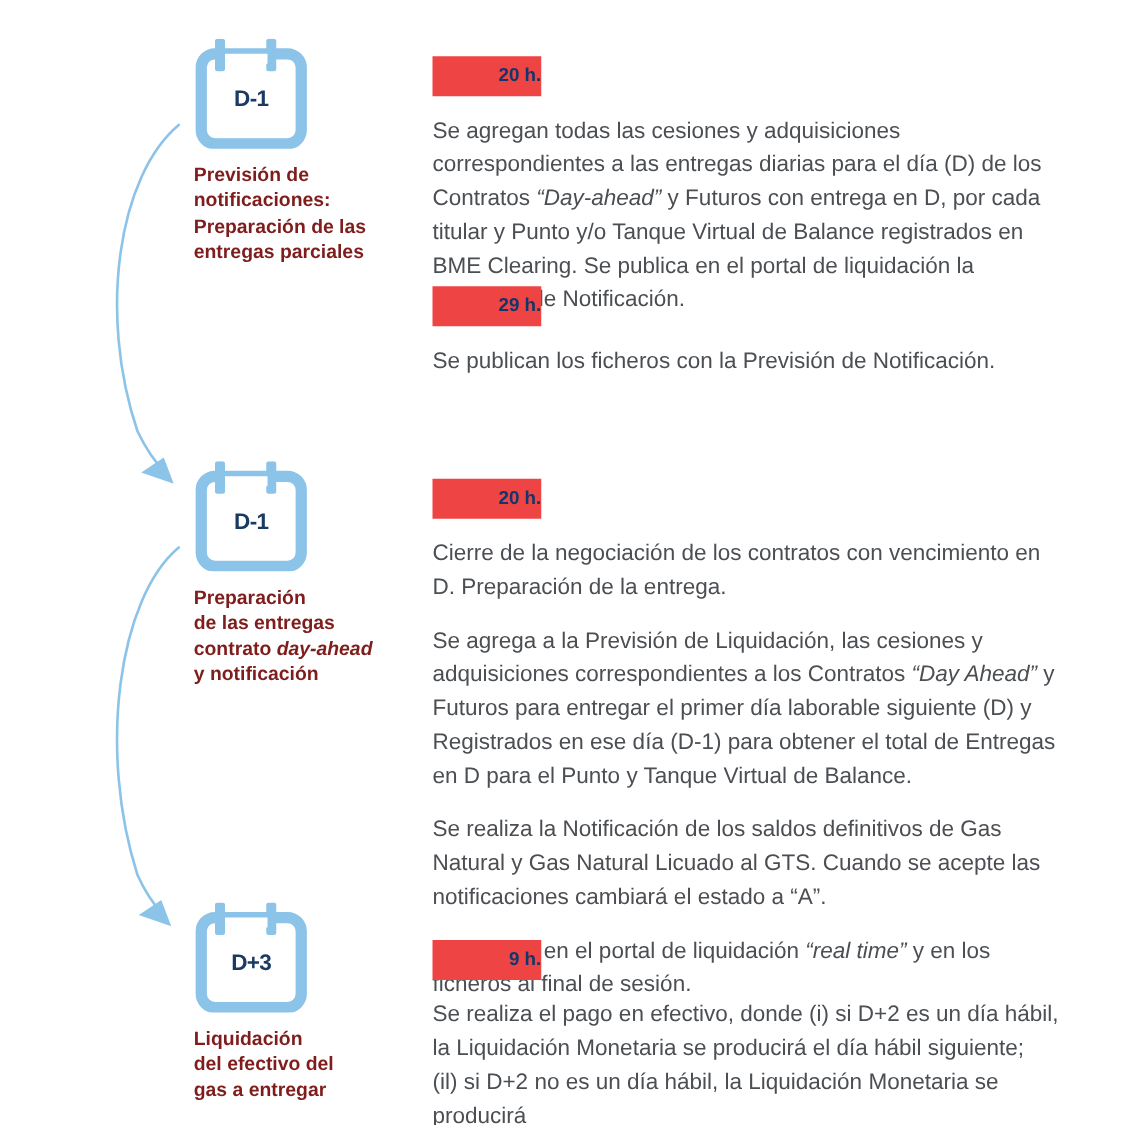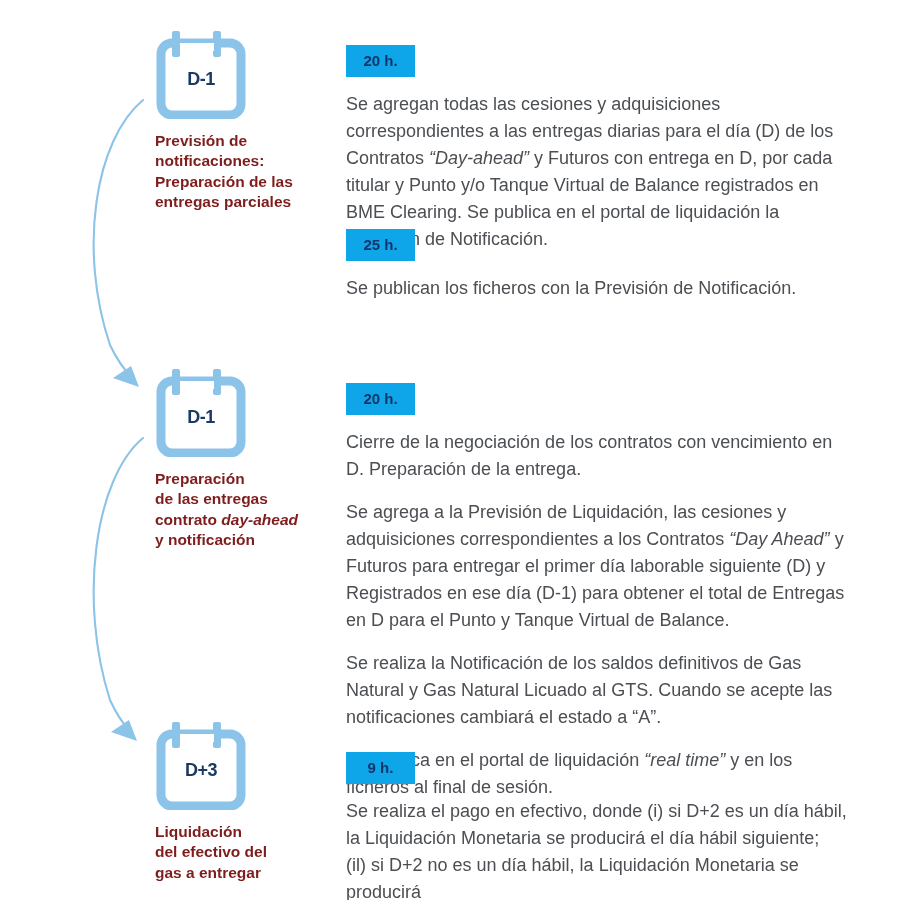--- a/index.html
+++ b/index.html
@@ -77,27 +77,27 @@
   }
 
   
   .content-block {
     position: absolute;
     left: 346px;
     width: 500px;
   }
   .time-badge {
     display: inline-block;
-    background: #0ea5e9;
+    background: #ef4444;
     color: #11366b;
     font-size: 15px;
     font-weight: bold;
     padding: 7px 0 8px 0;
-    width: 69px;
-    text-align: center;
+    width: 87px;
+    text-align: right;
     box-sizing: border-box;
   }
   .para {
     font-size: 18px;
     line-height: 1.5;
     color: #4b4e52;
     margin: 0;
   }
   .para + .para {
     margin-top: 16px;
@@ -175,21 +175,21 @@
   </div>
 
   <div class="content-block" style="top:45px;">
     <div class="time-badge">20 h.</div>
     <div class="after-badge">
       <p class="para"><span>Se agregan todas las cesiones y adquisiciones correspondientes a las entregas diarias para el día (D) de los Contratos </span><span class="ital">“Day-ahead”</span><span> y Futuros con entrega en D, por cada titular y Punto y/o Tanque Virtual de Balance registrados en BME Clearing. Se publica en el portal de liquidación la Previsión de Notificación.</span></p>
     </div>
   </div>
 
   <div class="content-block" style="top:229px;">
-    <div class="time-badge">25 h.</div>
+    <div class="time-badge">29 h.</div>
     <div class="after-badge">
       <p class="para"><span>Se publican los ficheros con la Previsión de Notificación.</span></p>
     </div>
   </div>
 
   <div class="content-block" style="top:383px; width:505px;">
     <div class="time-badge">20 h.</div>
     <div class="after-badge">
       <p class="para"><span>Cierre de la negociación de los contratos con vencimiento en D. Preparación de la entrega.</span></p>
       <p class="para"><span>Se agrega a la Previsión de Liquidación, las cesiones y adquisiciones correspondientes a los Contratos </span><span class="ital">“Day Ahead”</span><span> y Futuros para entregar el primer día laborable siguiente (D) y Registrados en ese día (D-1) para obtener el total de Entregas en D para el Punto y Tanque Virtual de Balance.</span></p>

